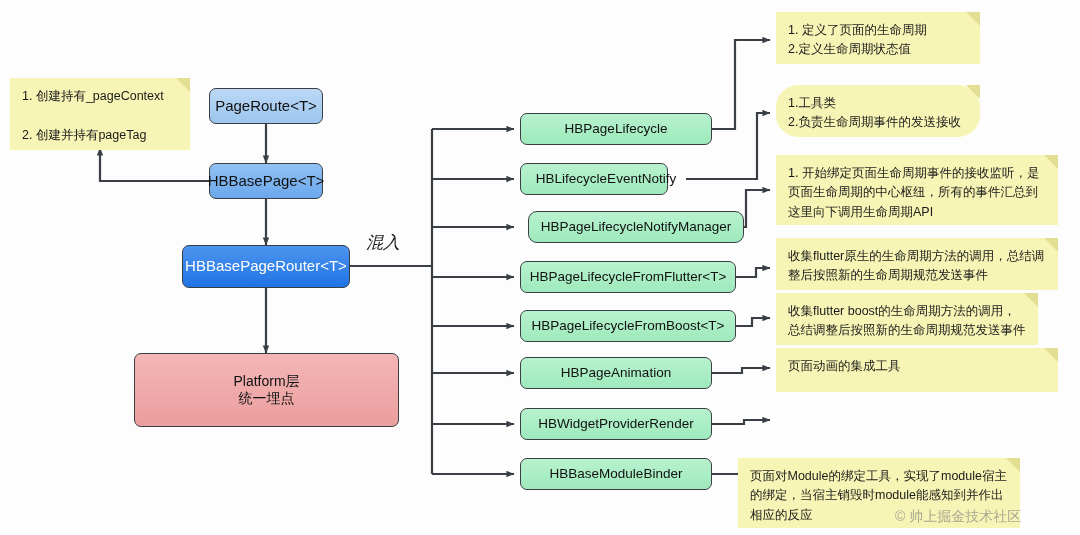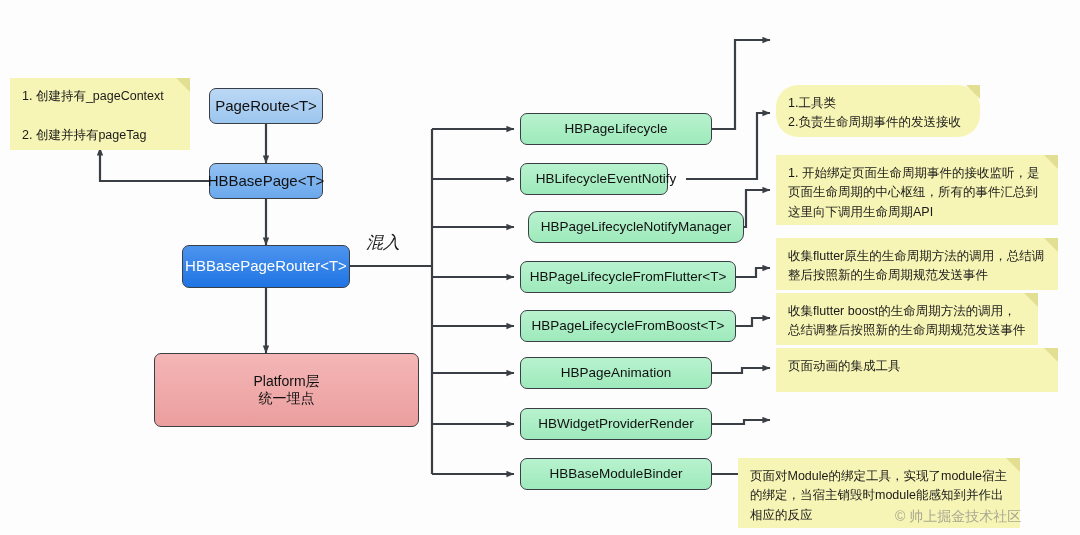--- a/index.html
+++ b/index.html
@@ -113,36 +113,38 @@
   <div class="note" style="left:10px;top:78px;width:180px;height:72px;">1. 创建持有_pageContext
 
 2. 创建并持有pageTag</div>
 
   <div class="node blue-light" style="left:209px;top:88px;width:114px;height:36px;">PageRoute&lt;T&gt;</div>
 
   <div class="node blue-mid" style="left:209px;top:163px;width:114px;height:36px;">HBBasePage&lt;T&gt;</div>
 
   <div class="node blue-strong" style="left:182px;top:245px;width:168px;height:43px;">HBBasePageRouter&lt;T&gt;</div>
 
-  <div class="node red" style="left:134px;top:353px;width:265px;height:74px;margin-left:20px;">
+  <div class="node red" style="left:134px;top:353px;width:265px;height:74px;">
     <span class="platform-l1">Platform层</span>
     <span class="platform-l2">统一埋点</span>
   </div>
 
   <div class="mix-label" style="left:366px;top:231px;">混入</div>
 
   <div class="node green" style="left:520px;top:113px;width:192px;height:32px;">HBPageLifecycle</div>
   <div class="node green" style="left:520px;top:163px;width:148px;height:32px;padding-left:24px;">HBLifecycleEventNotify</div>
   <div class="node green" style="left:528px;top:211px;width:216px;height:32px;border-radius:9px;">HBPageLifecycleNotifyManager</div>
   <div class="node green" style="left:520px;top:261px;width:216px;height:32px;">HBPageLifecycleFromFlutter&lt;T&gt;</div>
   <div class="node green" style="left:520px;top:310px;width:216px;height:32px;">HBPageLifecycleFromBoost&lt;T&gt;</div>
   <div class="node green" style="left:520px;top:357px;width:192px;height:32px;">HBPageAnimation</div>
   <div class="node green" style="left:520px;top:408px;width:192px;height:32px;">HBWidgetProviderRender</div>
   <div class="node green" style="left:520px;top:458px;width:192px;height:32px;">HBBaseModuleBinder</div>
 
+  <div class="note" style="left:776px;top:12px;width:204px;height:52px;">1. 定义了页面的生命周期
+2.定义生命周期状态值</div>
   <div class="note" style="left:776px;top:85px;width:204px;height:52px;border-radius:22px;">1.工具类
 2.负责生命周期事件的发送接收</div>
   <div class="note" style="left:776px;top:155px;width:282px;height:70px;">1. 开始绑定页面生命周期事件的接收监听，是页面生命周期的中心枢纽，所有的事件汇总到这里向下调用生命周期API</div>
   <div class="note" style="left:776px;top:238px;width:282px;height:52px;">收集flutter原生的生命周期方法的调用，总结调整后按照新的生命周期规范发送事件</div>
   <div class="note" style="left:776px;top:293px;width:262px;height:52px;">收集flutter boost的生命周期方法的调用，总结调整后按照新的生命周期规范发送事件</div>
   <div class="note" style="left:776px;top:348px;width:282px;height:44px;">页面动画的集成工具</div>
   <div class="note" style="left:738px;top:458px;width:282px;height:70px;">页面对Module的绑定工具，实现了module宿主的绑定，当宿主销毁时module能感知到并作出相应的反应</div>
 
   <div class="watermark" style="left:895px;top:508px;">© 帅上掘金技术社区</div>
 

